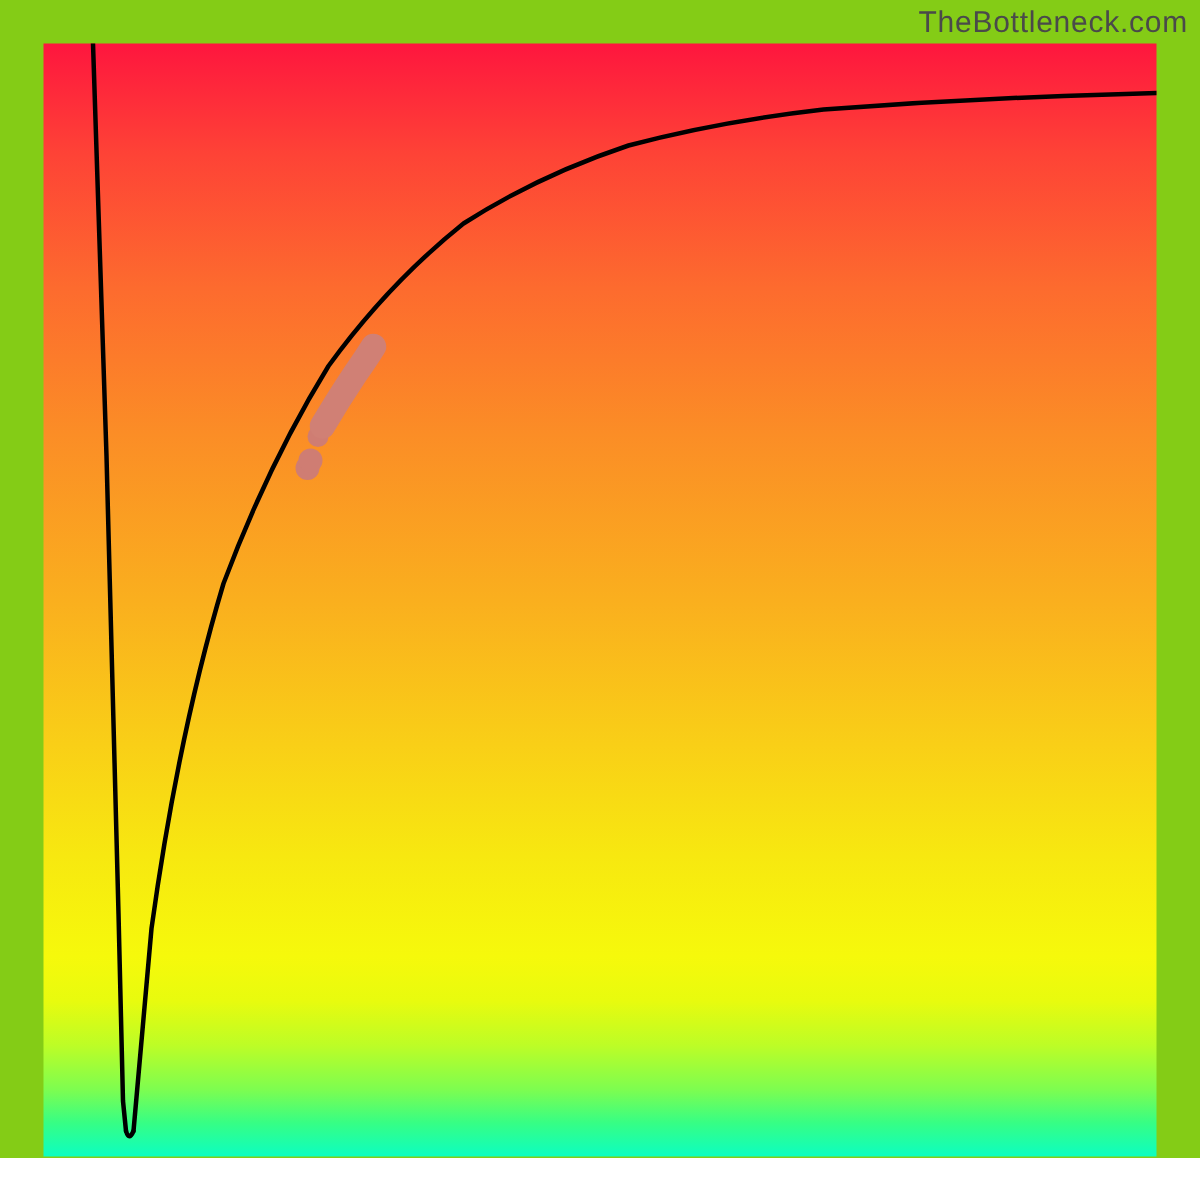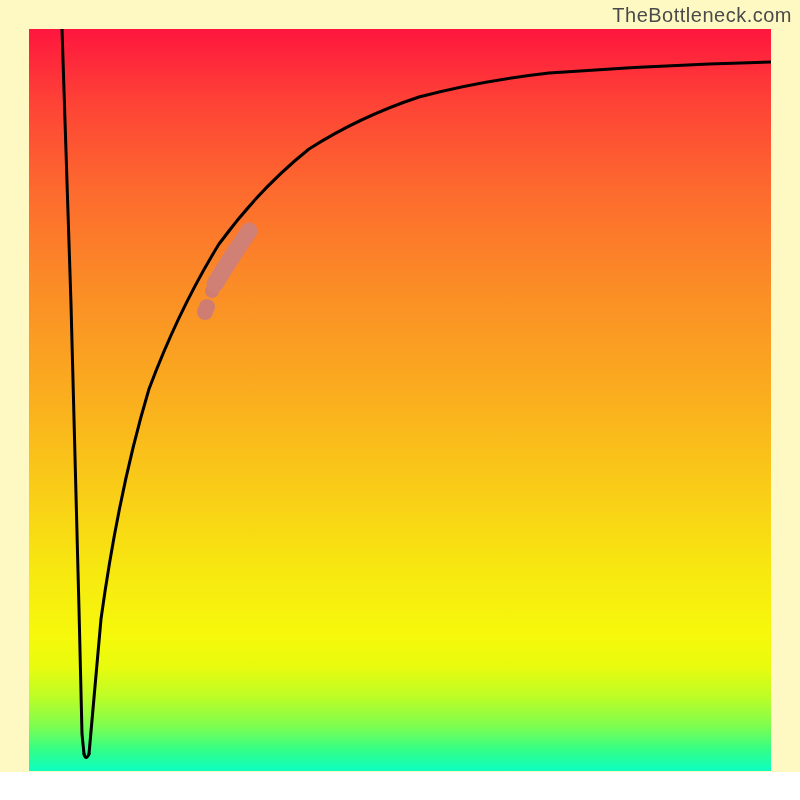--- a/index.html
+++ b/index.html
@@ -1,17 +1,17 @@
 <!DOCTYPE html>
 <html><head>
 <meta charset="utf-8">
 <style>
   * { margin: 0; padding: 0; box-sizing: border-box; }
   body { width: 800px; height: 800px; overflow: hidden; position: relative; font-family: Arial, sans-serif; }
-  .container { width: 800px; height: 772px; position: relative; background: #fef9c3; text-align: center; }
+  .container { width: 800px; height: 772px; position: relative; background: #84cc16; text-align: center; }
   .watermark { position: absolute; top: 4px; right: 8px; font-size: 20px; color: #4a4a4a; font-weight: 500; letter-spacing: 0.5px; z-index: 10; }
   .plot-area { position: absolute; left: 29px; top: 29px; width: 742px; height: 742px; background: linear-gradient(to bottom,
       #fe163e 0%,
       #fe4336 10%,
       #fd6b2e 22%,
       #fb8d26 35%,
       #faaf1e 50%,
       #f9cf17 63%,
       #f7e810 73%,
       #f6f90b 82%,

